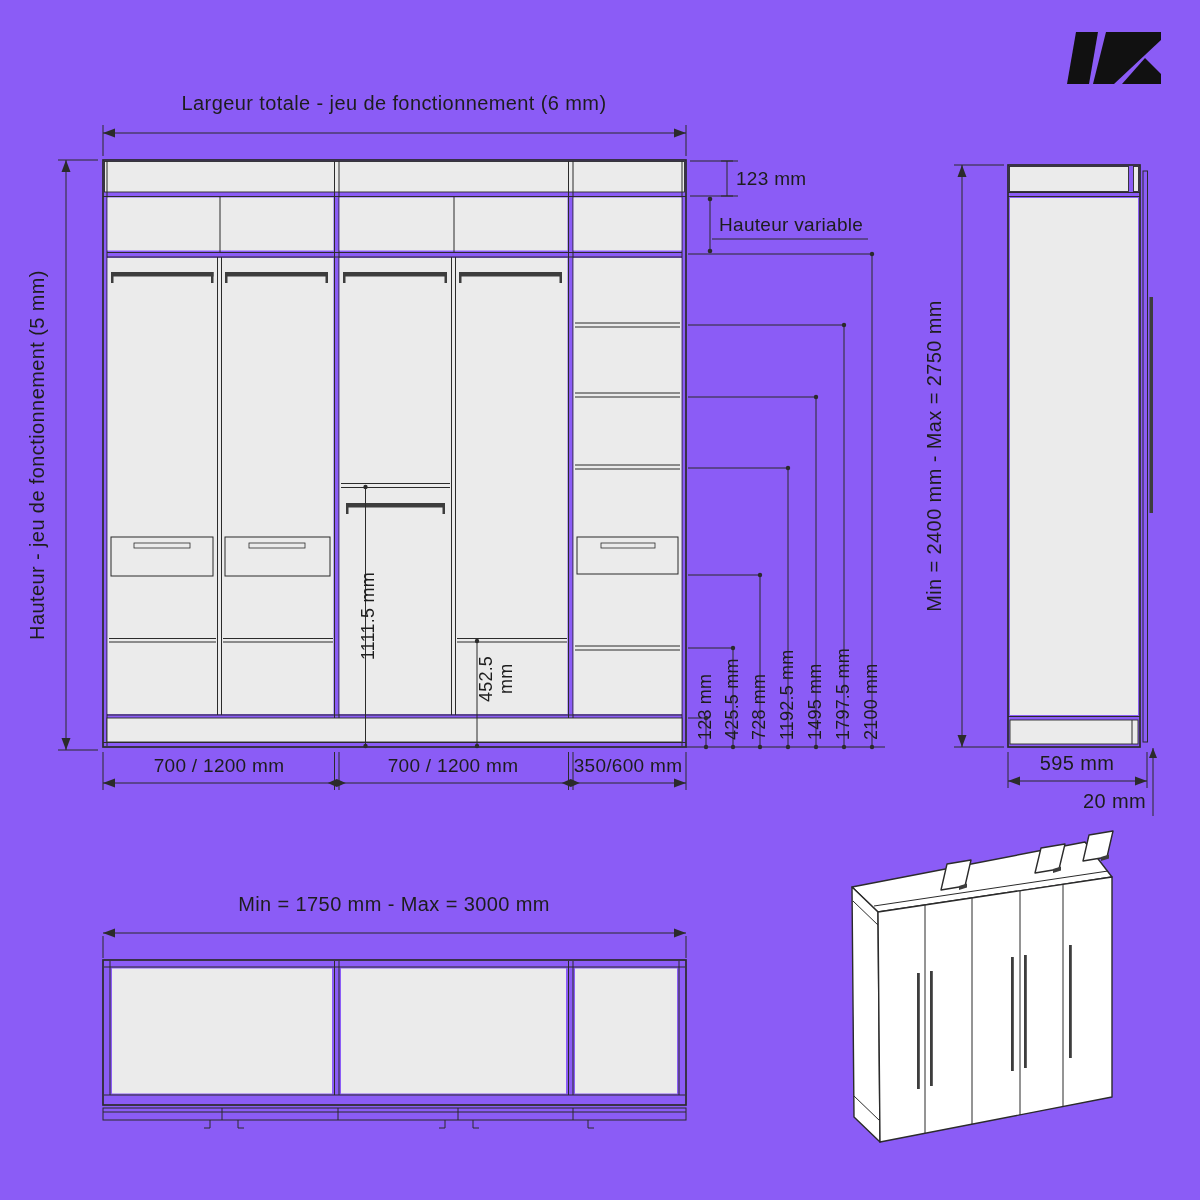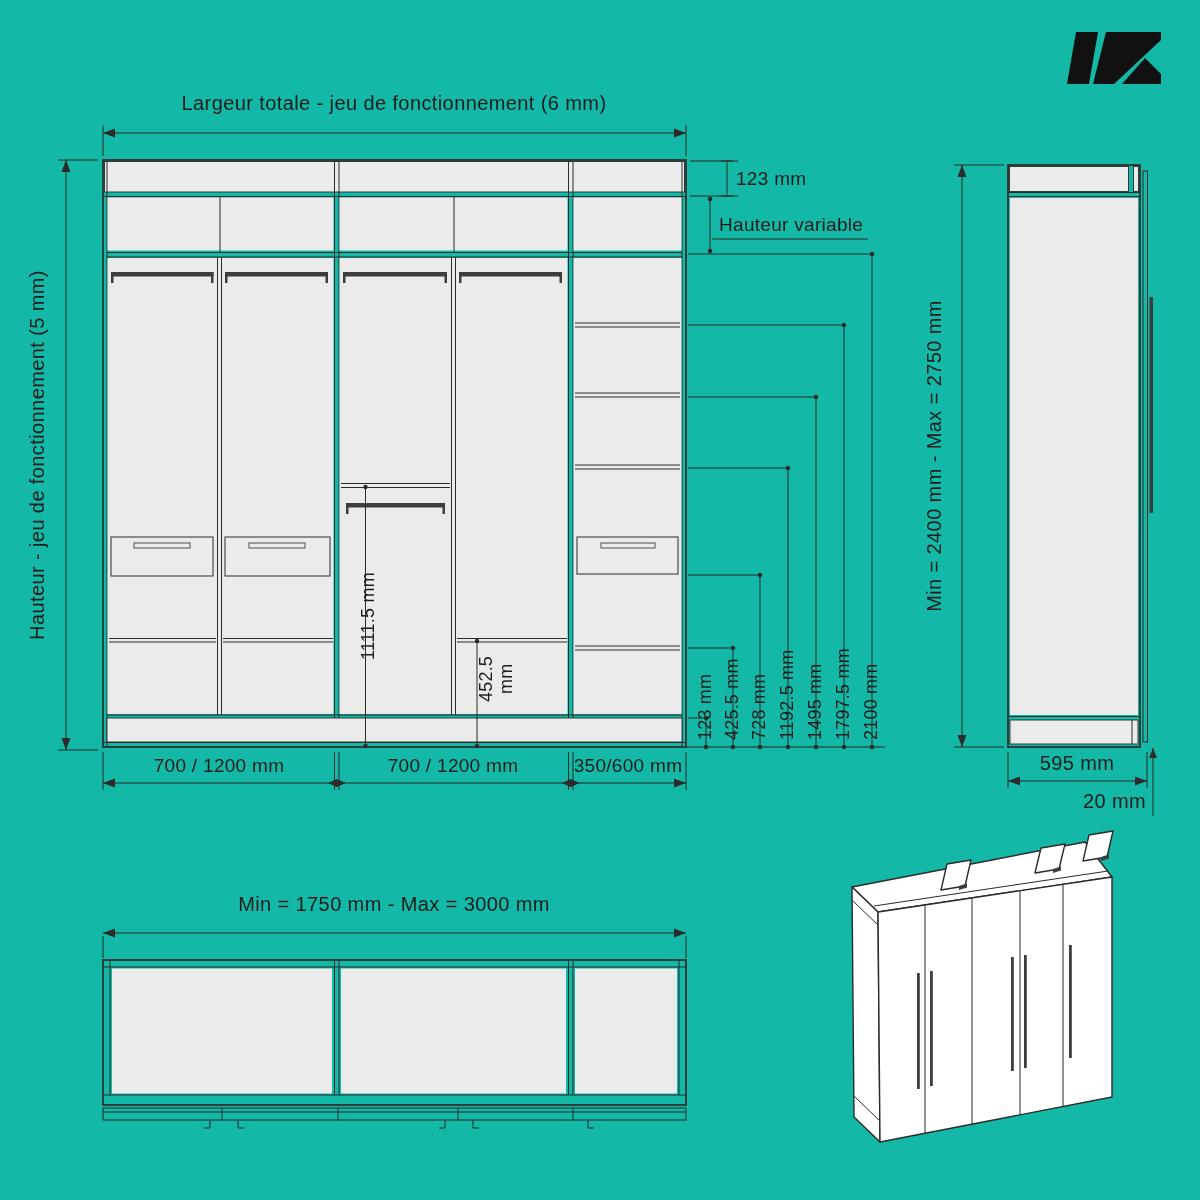--- a/index.html
+++ b/index.html
@@ -1,16 +1,16 @@
 <!DOCTYPE html>
 <html><head>
 <meta charset="utf-8">
 <style>
   html,body{margin:0;padding:0;background:#ffffff;}
-  .canvas{position:relative;width:1200px;height:1200px;background:#14b8a6;overflow:hidden;
+  .canvas{position:relative;width:1200px;height:1200px;background:#8b5cf6;overflow:hidden;
           font-family:"Liberation Sans", sans-serif;}
   svg{position:absolute;left:0;top:0;}
   .ln{stroke:#2b2b2b;stroke-width:1;fill:none;}
   .ln2{stroke:#2b2b2b;stroke-width:1.7;fill:none;}
   .thin{stroke:#2b2b2b;stroke-width:0.8;fill:none;}
   .dim{stroke:#2b2b2b;stroke-width:1;fill:none;}
   .panel{fill:#ebebeb;stroke:#2b2b2b;stroke-width:0.9;}
   .panelNoStroke{fill:#ebebeb;}
   .whiteface{fill:#ffffff;stroke:#2b2b2b;stroke-width:1.4;}
   .dark{fill:#3d3d3d;}

